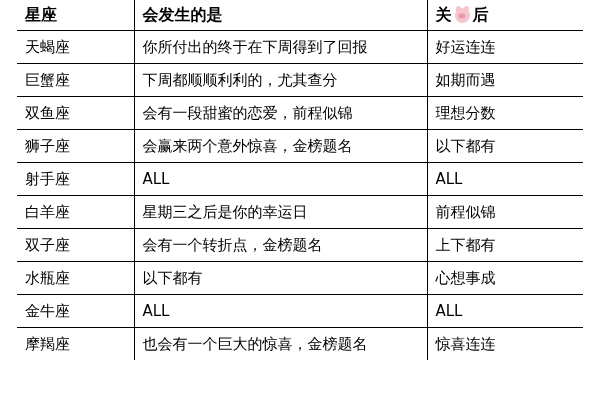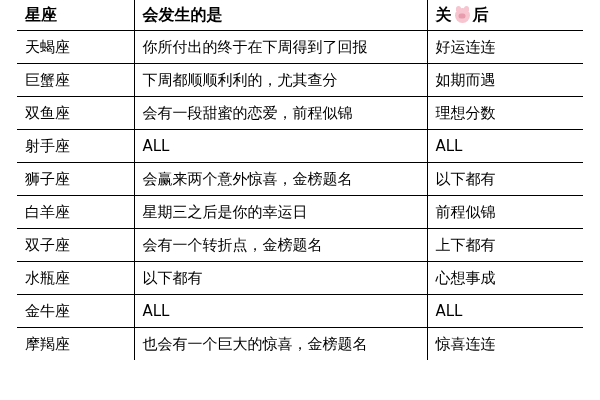--- a/index.html
+++ b/index.html
@@ -141,28 +141,28 @@
           <td>巨蟹座</td>
           <td>下周都顺顺利利的，尤其查分</td>
           <td>如期而遇</td>
         </tr>
         <tr>
           <td>双鱼座</td>
           <td>会有一段甜蜜的恋爱，前程似锦</td>
           <td>理想分数</td>
         </tr>
         <tr>
+          <td>狮子座</td>
+          <td>会赢来两个意外惊喜，金榜题名</td>
+          <td>以下都有</td>
+        </tr>
+        <tr>
           <td>射手座</td>
           <td>ALL</td>
           <td>ALL</td>
-        </tr>
-        <tr>
-          <td>狮子座</td>
-          <td>会赢来两个意外惊喜，金榜题名</td>
-          <td>以下都有</td>
         </tr>
         <tr>
           <td>白羊座</td>
           <td>星期三之后是你的幸运日</td>
           <td>前程似锦</td>
         </tr>
         <tr>
           <td>双子座</td>
           <td>会有一个转折点，金榜题名</td>
           <td>上下都有</td>

